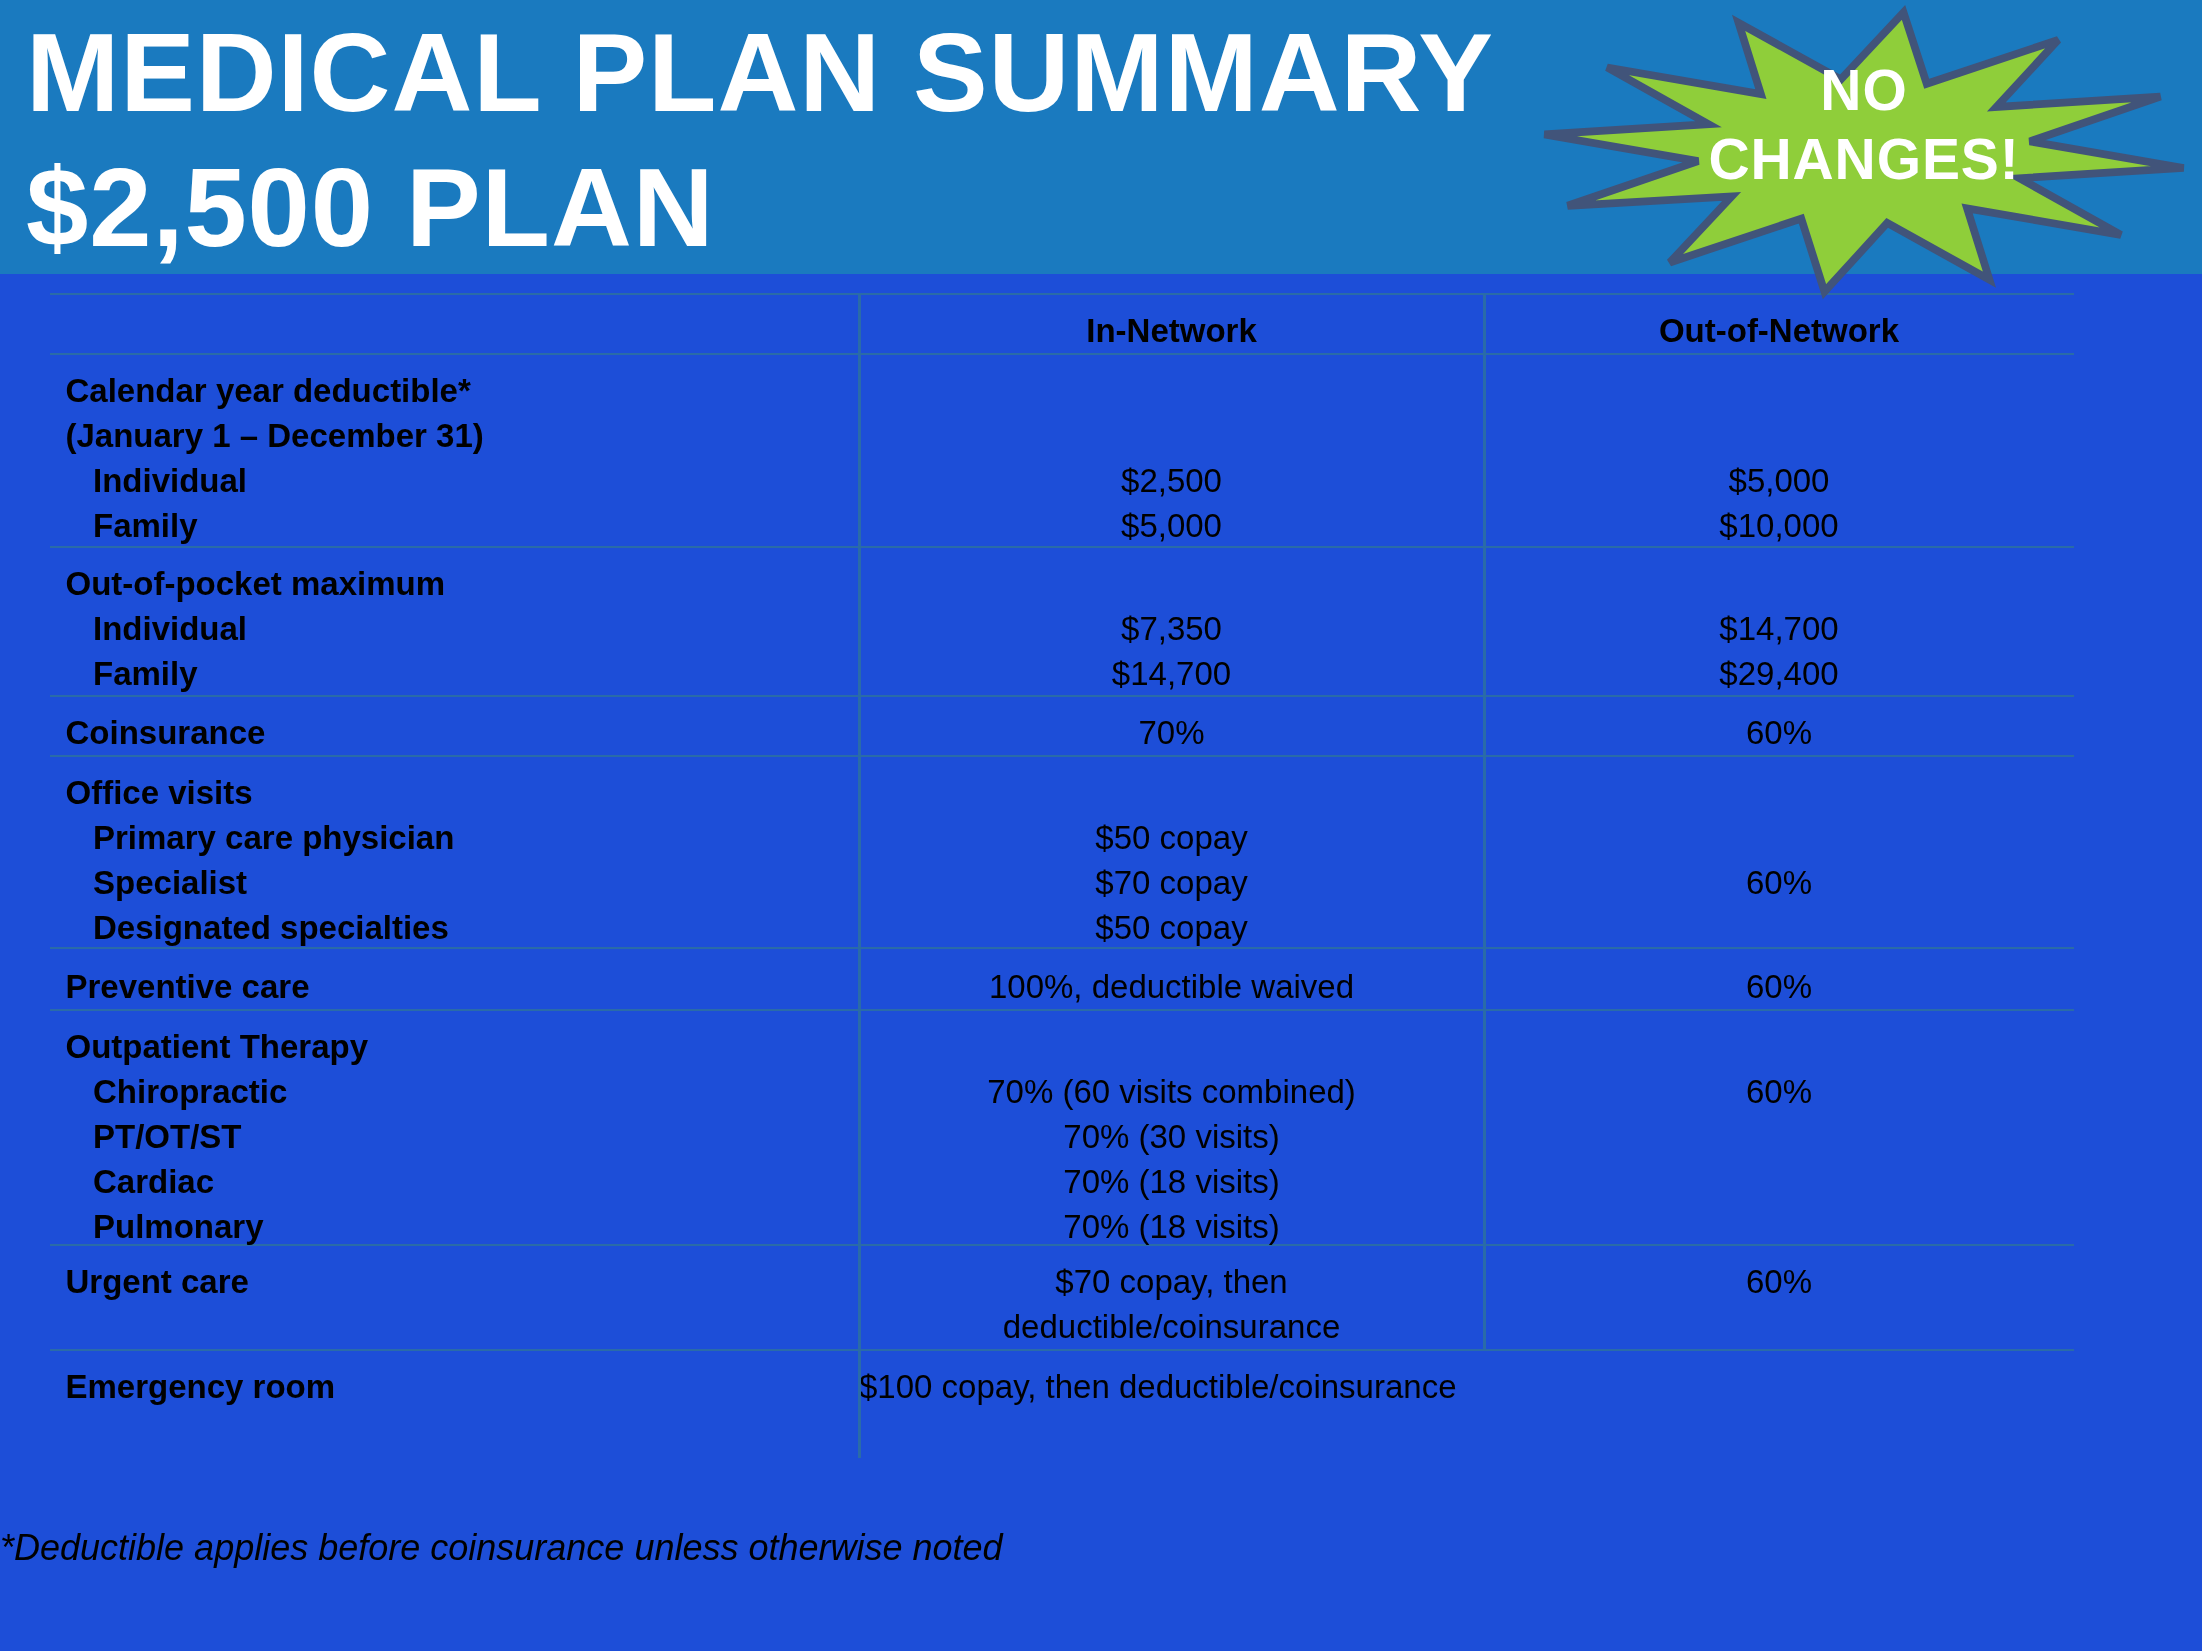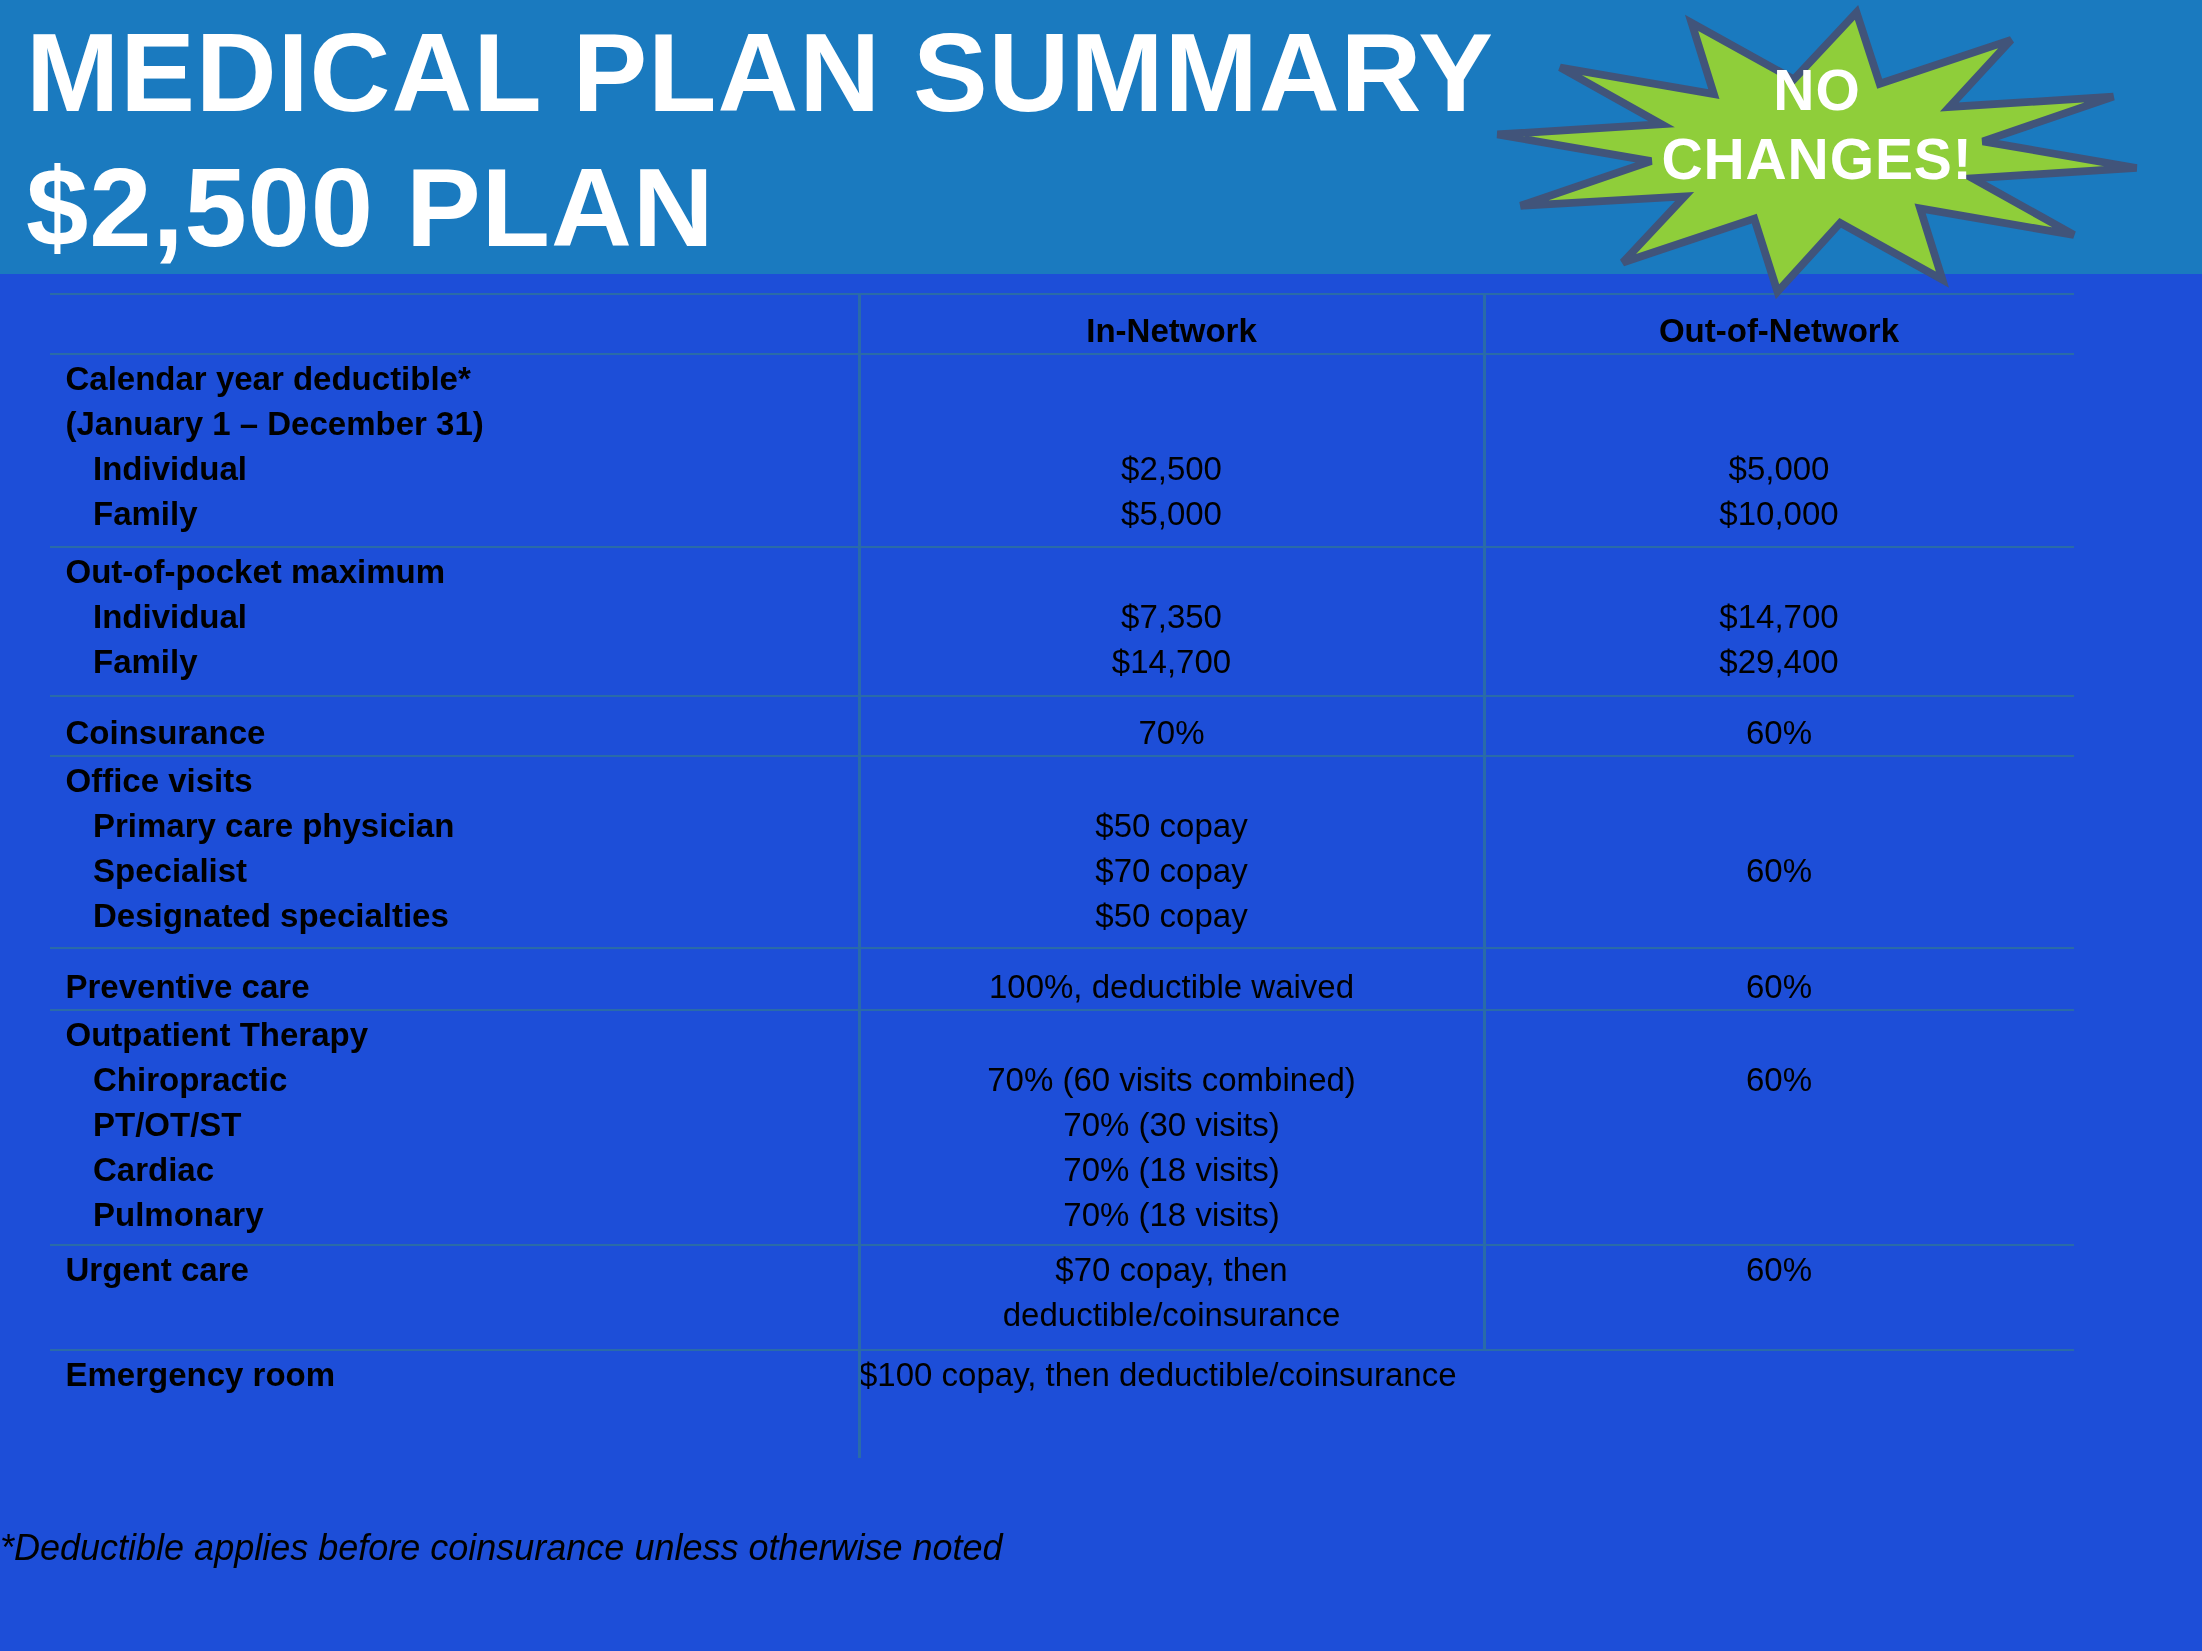--- a/index.html
+++ b/index.html
@@ -12,33 +12,33 @@
   html,body{width:2203px;height:1652px;background:#ffffff;overflow:hidden;
     font-family:"Liberation Sans","DejaVu Sans",sans-serif;color:#000;}
   .stage{position:relative;width:2203px;height:1652px;background:#1d4ed8}
 
   
   .band{position:absolute;left:0;top:0;width:2203px;height:274px;background:var(--band-blue)}
   .title{position:absolute;left:26px;top:5.2px;color:#fff;font-weight:bold;
     font-size:112px;line-height:135px;letter-spacing:0.9px;white-space:nowrap}
 
   
-  .badge{position:absolute;left:1486px;top:3.4px;width:662px;height:299px;z-index:5}
+  .badge{position:absolute;left:1533px;top:3.4px;width:662px;height:299px;z-index:5}
   .badge svg{position:absolute;left:0;top:0}
   .badge-text{position:absolute;left:0;top:53px;width:100%;text-align:center;
     color:#fff;font-weight:bold;font-size:57px;line-height:69px;letter-spacing:0.9px}
 
   
   .tbl{position:absolute;left:50px;top:293px;width:2024px;border-top:2.6px solid var(--line-blue)}
   .trow{display:grid;grid-template-columns:809px 625px 590px;border-bottom:2.6px solid var(--line-blue)}
   .trow.nobord{border-bottom:none}
   .h70{height:60px}.h224{height:193px}.h173{height:149px}.h223{height:192px}
   .h72{height:62px}.h273{height:235px}.h122{height:105px}.h125{height:108px}
   .cell{overflow:visible}
-  .multi .cell{padding-top:1px}
+  .multi .cell{padding-top:13px}
   .single .cell,.head .cell{display:flex;flex-direction:column;justify-content:flex-end}
   .ln{height:45px;line-height:45px;font-size:33px;white-space:pre}
   .lblc .ln{font-weight:bold;padding-left:15.5px;text-align:left}
   .valc{text-align:center}
   .spanc{grid-column:2/4;text-align:left}
   .head .ln{font-weight:bold;text-align:center}
   .vline{position:absolute;top:0;width:2.6px;background:var(--line-blue)}
   #v1{left:808px;height:1163px}
   #v2{left:1433px;height:1056px}
 

